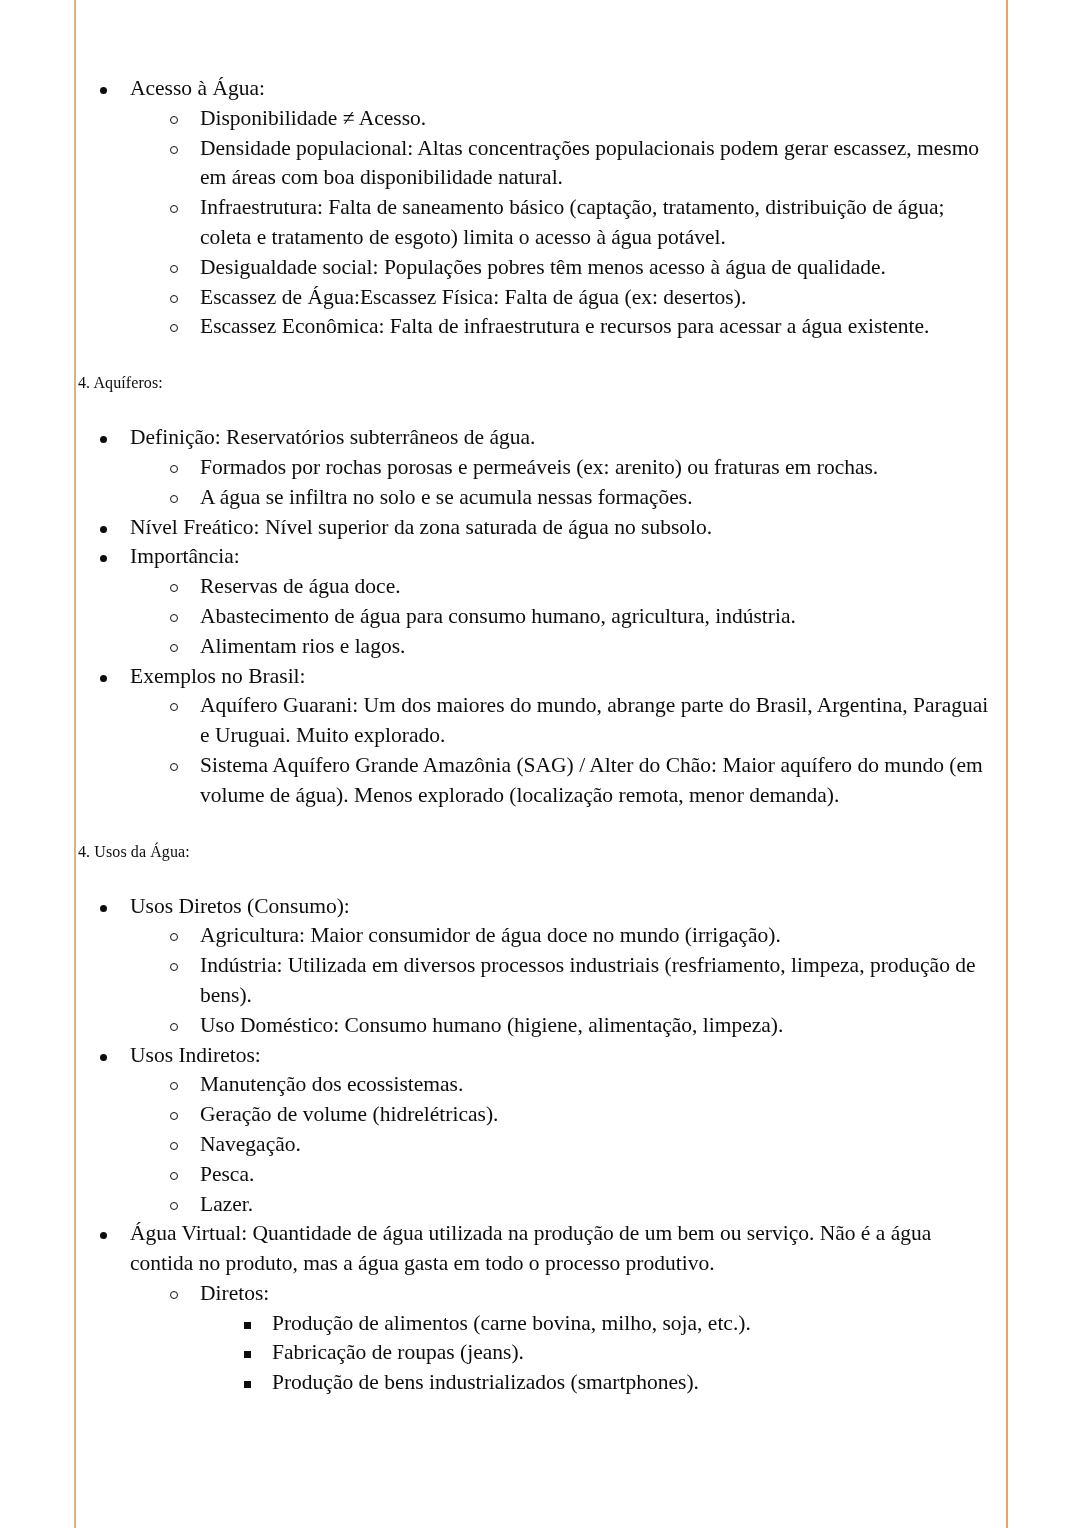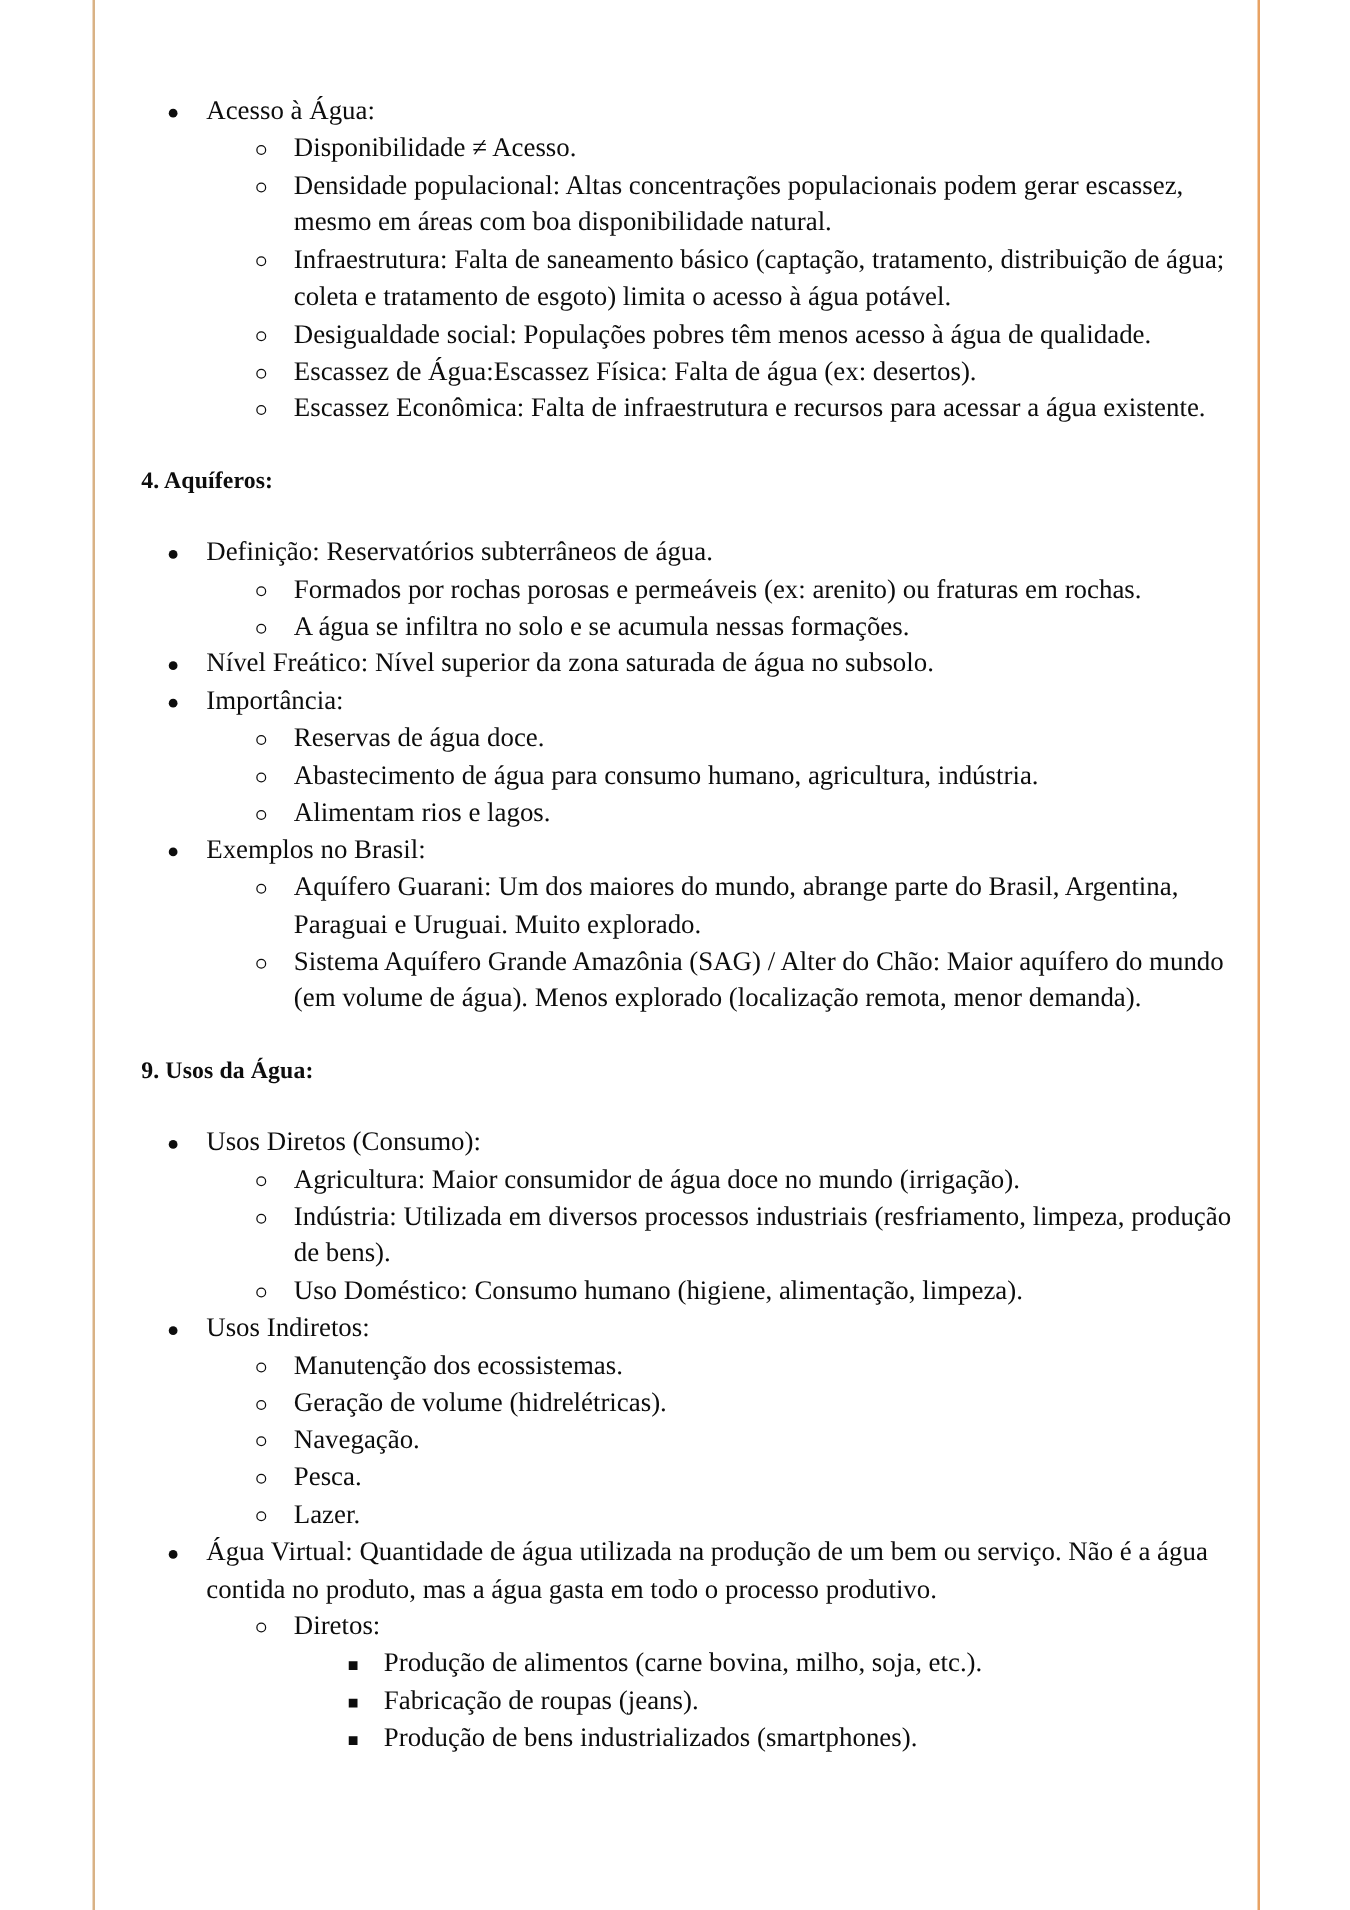--- a/index.html
+++ b/index.html
@@ -25,27 +25,27 @@
   }
   .rule-left  { left: 74px;  background: #d9b285; }
   .rule-right { left: 1006px; background: #e8a263; }
 
   .page {
     position: absolute;
     left: 0; top: 0;
     width: 1080px;
     height: 1528px;
     box-sizing: border-box;
-    padding: 74px 90px 0 95px;
+    padding: 74px 90px 0 60px;
   }
 
   
   .heading {
-    font-size: 19px;
-    font-weight: bold;
+    font-size: 16px;
+    font-weight: normal;
     line-height: 1.25;
     margin: 0 0 0 18px;
     letter-spacing: 0.1px;
   }
   .gap-before-heading { height: 31px; }
   .gap-after-heading  { height: 30px; }
 
   
   ul {
     list-style: none;
@@ -173,21 +173,21 @@
             <li class="lvl2">
               <span class="txt">Aquífero Guarani: Um dos maiores do mundo, abrange parte do Brasil, Argentina, Paraguai e Uruguai. Muito explorado.</span>
             </li>
             <li class="lvl2">
               <span class="txt">Sistema Aquífero Grande Amazônia (SAG) / Alter do Chão: Maior aquífero do mundo (em volume de água). Menos explorado (localização remota, menor demanda).</span>
             </li>
           </ul>
         </li>
       </ul>
       <div class="gap-before-heading"></div>
-      <div class="heading">9. Usos da Água:</div>
+      <div class="heading">4. Usos da Água:</div>
       <div class="gap-after-heading"></div>
       <ul class="l1">
         <li class="lvl1">
           <span class="txt">Usos Diretos (Consumo):</span>
           <ul class="l2">
             <li class="lvl2">
               <span class="txt">Agricultura: Maior consumidor de água doce no mundo (irrigação).</span>
             </li>
             <li class="lvl2">
               <span class="txt">Indústria: Utilizada em diversos processos industriais (resfriamento, limpeza, produção de bens).</span>

